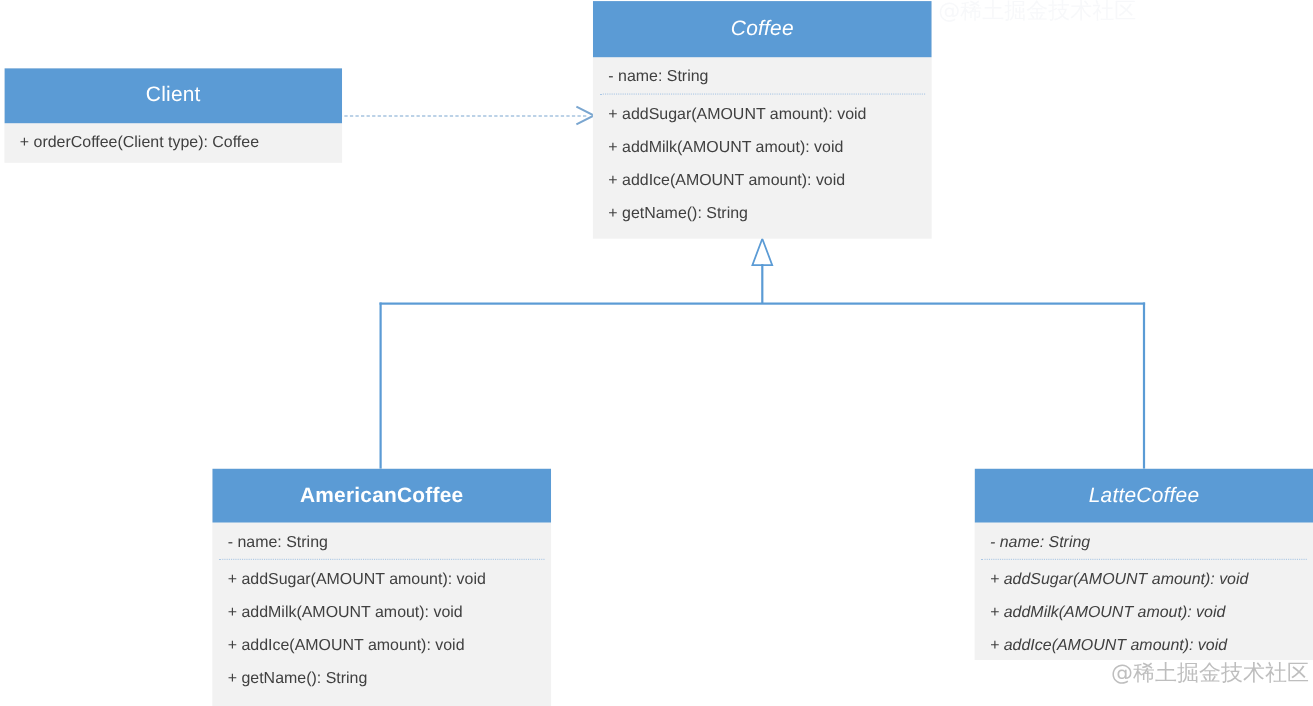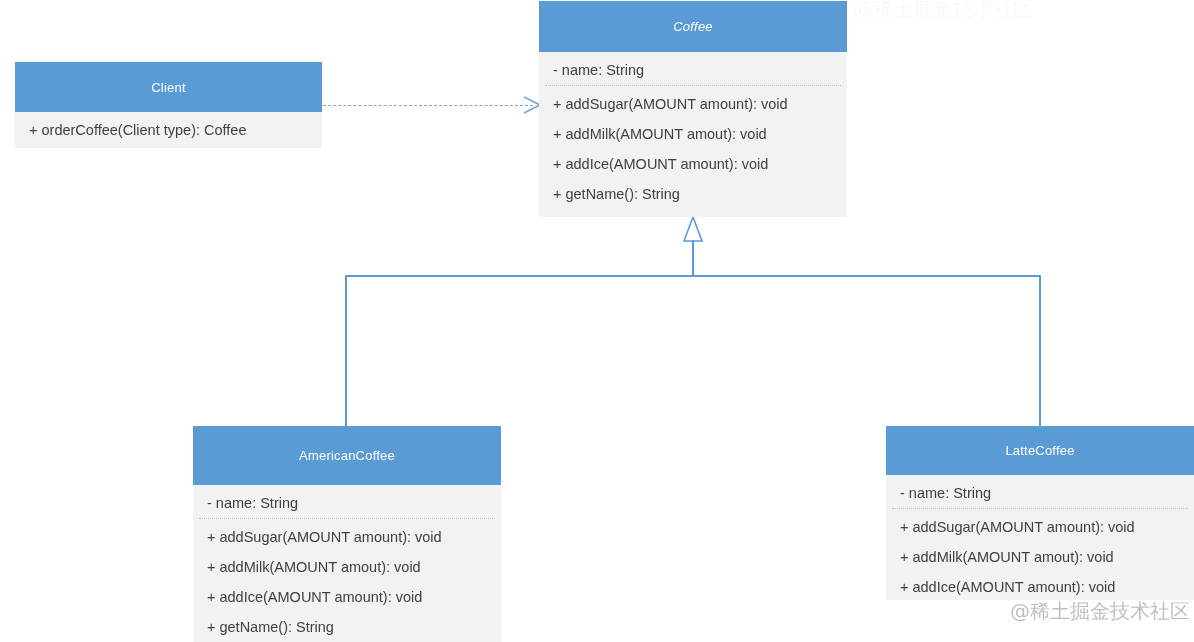--- a/index.html
+++ b/index.html
@@ -25,21 +25,21 @@
   .uml-class {
     position: absolute;
     box-sizing: border-box;
     background: #f2f2f2;
     overflow: hidden;
   }
   .uml-header {
     background: #5b9bd5;
     color: #ffffff;
     text-align: center;
-    font-size: 13px;
+    font-size: 19px;
     letter-spacing: 0.2px;
     display: flex;
     align-items: center;
     justify-content: center;
     box-sizing: border-box;
   }
   .uml-header.abstract {
     font-style: italic;
   }
   .uml-section {
@@ -113,21 +113,21 @@
   </svg>
 
   <div class="line line-v" style="left:692px; top:240px; height:36px;"></div>
 
   <div class="line line-h" style="left:345px; top:275px; width:696px;"></div>
 
   <div class="line line-v" style="left:345px; top:275px; height:152px;"></div>
 
   <div class="line line-v" style="left:1039px; top:275px; height:152px;"></div>
 
-  <div class="uml-class" style="left:15px; top:62px; width:307px; height:86px;">
+  <div class="uml-class" style="left:4px; top:62px; width:307px; height:86px;">
     <div class="uml-header" style="height:50px;">
       <span>Client</span>
     </div>
     <div class="uml-section" style="padding-top:3px;">
       <div class="uml-row">+ orderCoffee(Client type): Coffee</div>
     </div>
   </div>
 
   <div class="uml-class" style="left:539px; top:1px; width:308px; height:216px;">
     <div class="uml-header abstract" style="height:51px;">
@@ -139,36 +139,36 @@
     <div class="uml-divider"></div>
     <div class="uml-section" style="padding-top:3px;">
       <div class="uml-row">+ addSugar(AMOUNT amount): void</div>
       <div class="uml-row">+ addMilk(AMOUNT amout): void</div>
       <div class="uml-row">+ addIce(AMOUNT amount): void</div>
       <div class="uml-row">+ getName(): String</div>
     </div>
   </div>
 
   <div class="uml-class" style="left:193px; top:426px; width:308px; height:216px;">
-    <div class="uml-header" style="height:59px;">
+    <div class="uml-header" style="height:49px;font-weight:bold;">
       <span>AmericanCoffee</span>
     </div>
     <div class="uml-section" style="padding-top:3px;">
       <div class="uml-row">- name: String</div>
     </div>
     <div class="uml-divider"></div>
     <div class="uml-section" style="padding-top:3px;">
       <div class="uml-row">+ addSugar(AMOUNT amount): void</div>
       <div class="uml-row">+ addMilk(AMOUNT amout): void</div>
       <div class="uml-row">+ addIce(AMOUNT amount): void</div>
       <div class="uml-row">+ getName(): String</div>
     </div>
   </div>
 
-  <div class="uml-class" style="left:886px; top:426px; width:308px; height:174px;">
+  <div class="uml-class" style="left:886px; top:426px; width:308px; height:174px;font-style:italic;">
     <div class="uml-header" style="height:49px;">
       <span>LatteCoffee</span>
     </div>
     <div class="uml-section" style="padding-top:3px;">
       <div class="uml-row">- name: String</div>
     </div>
     <div class="uml-divider"></div>
     <div class="uml-section" style="padding-top:3px;">
       <div class="uml-row">+ addSugar(AMOUNT amount): void</div>
       <div class="uml-row">+ addMilk(AMOUNT amout): void</div>

